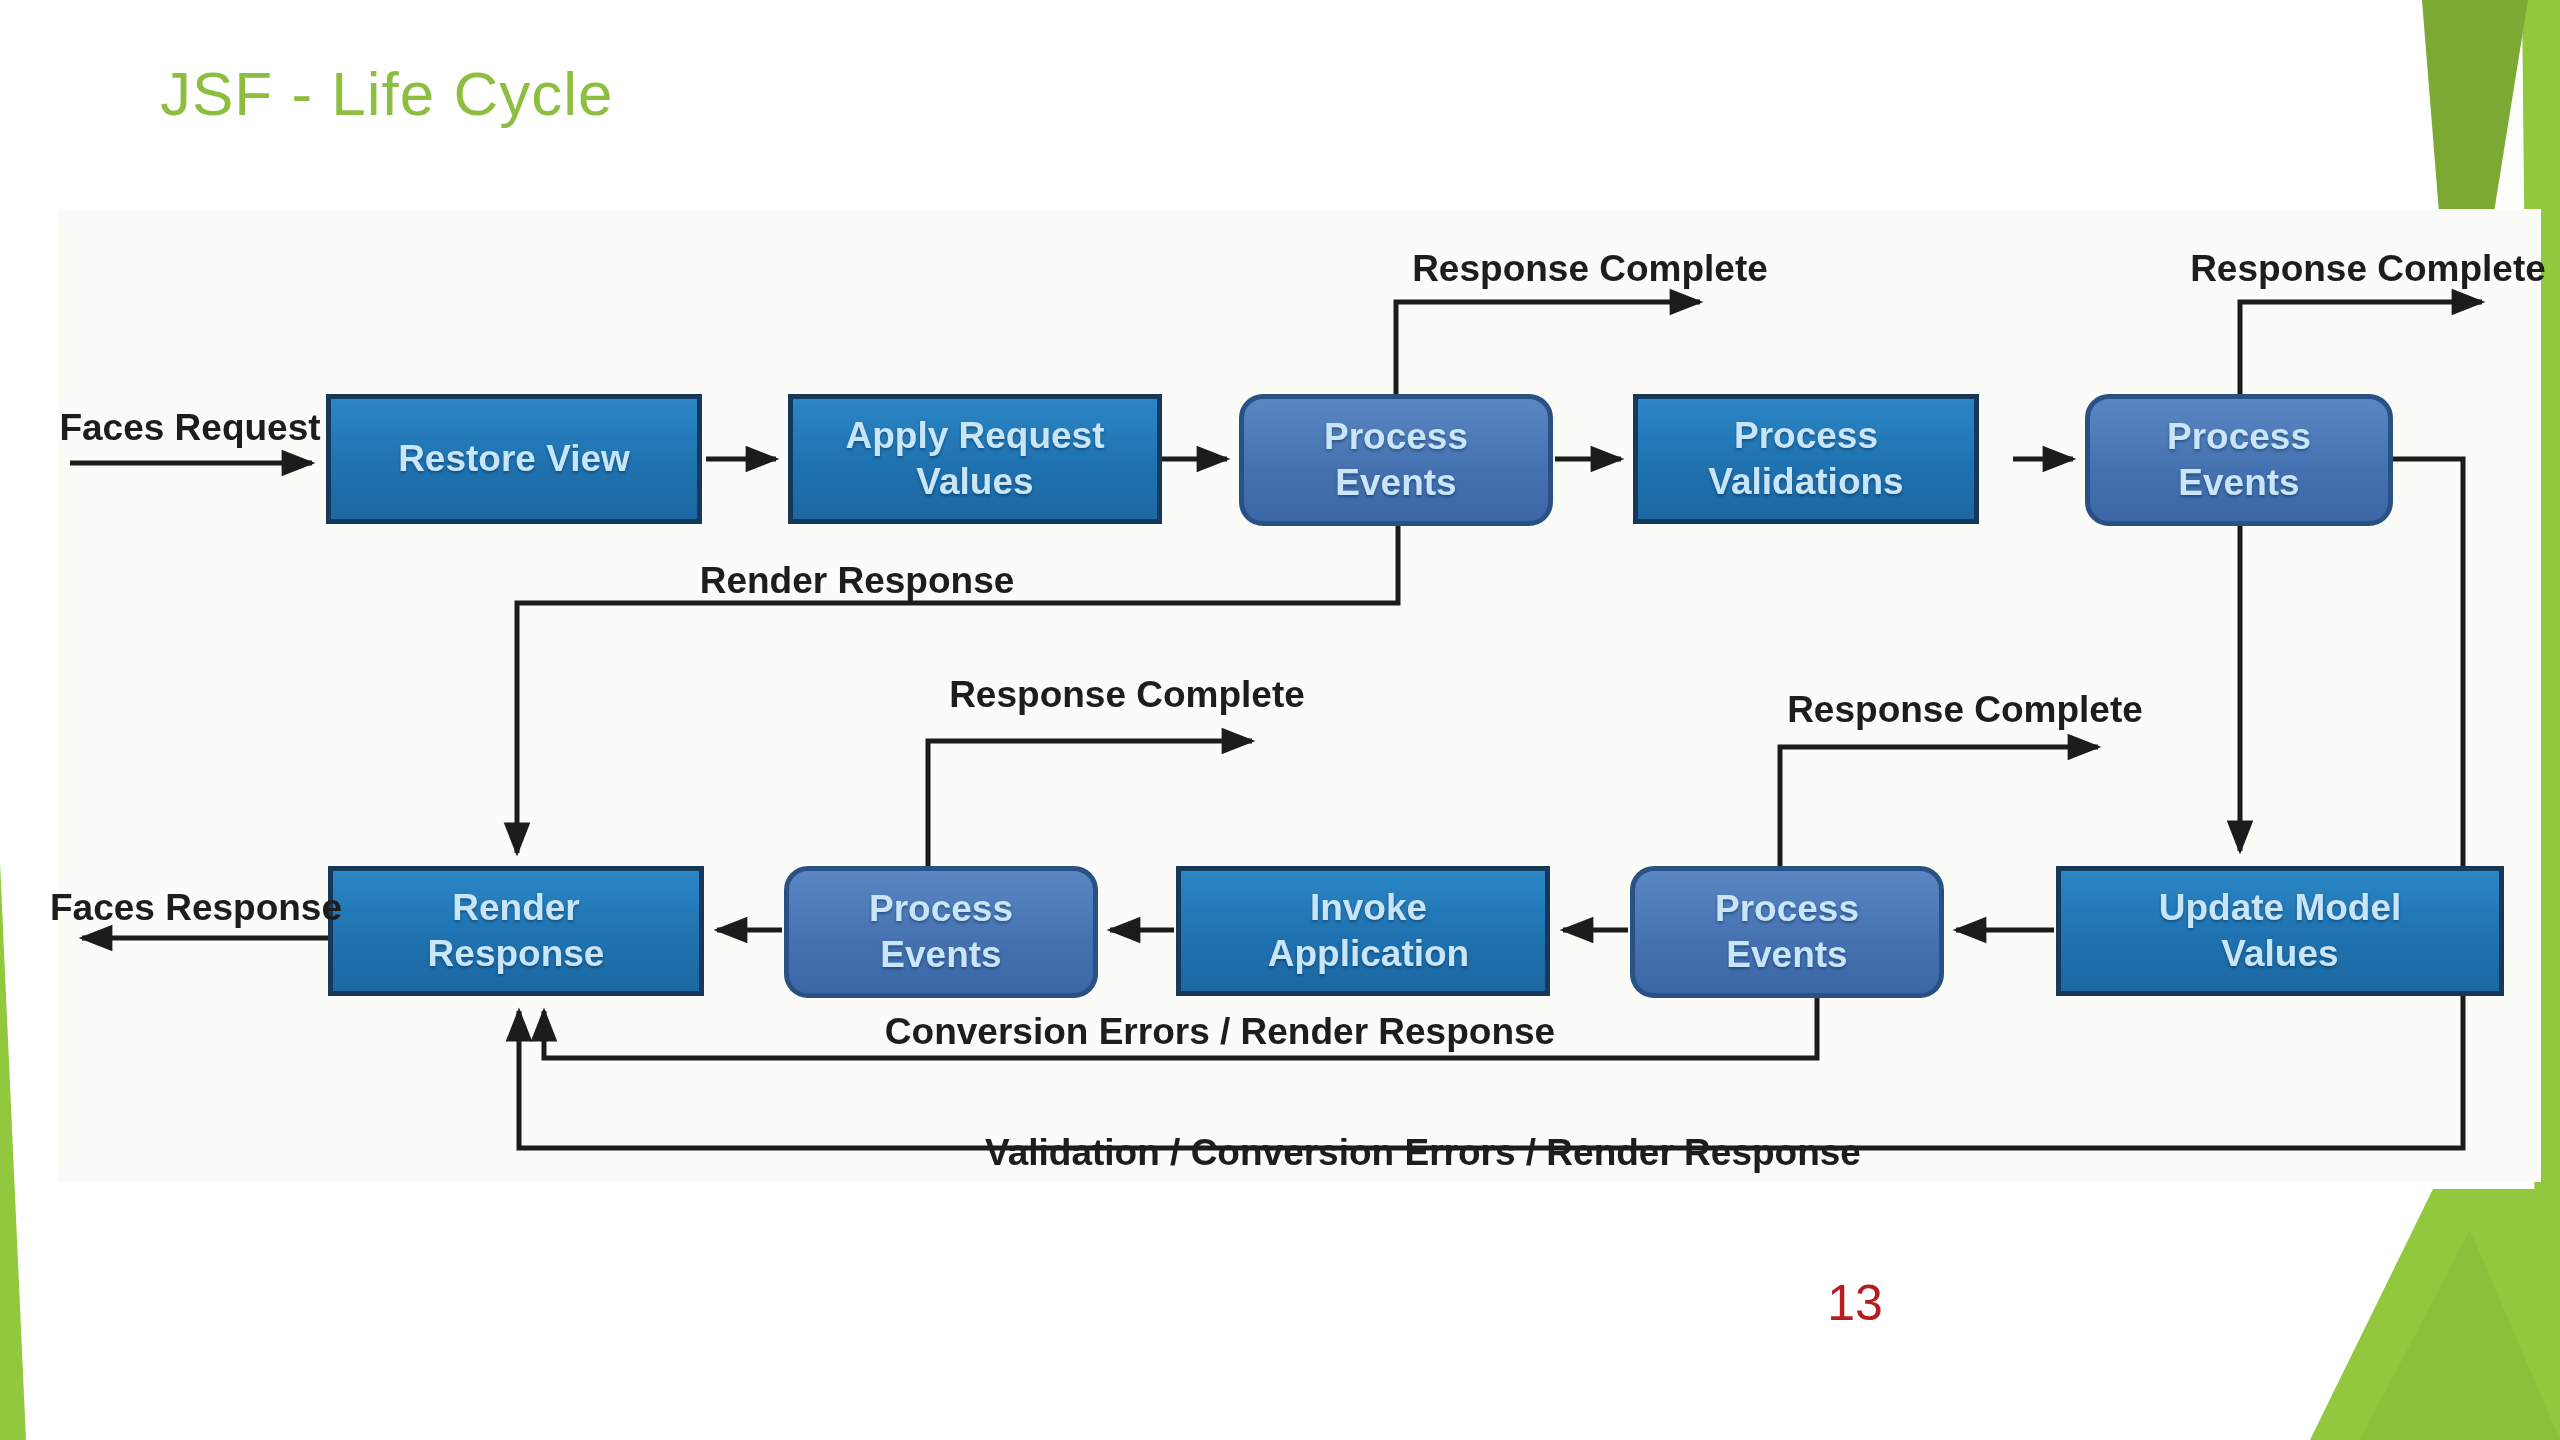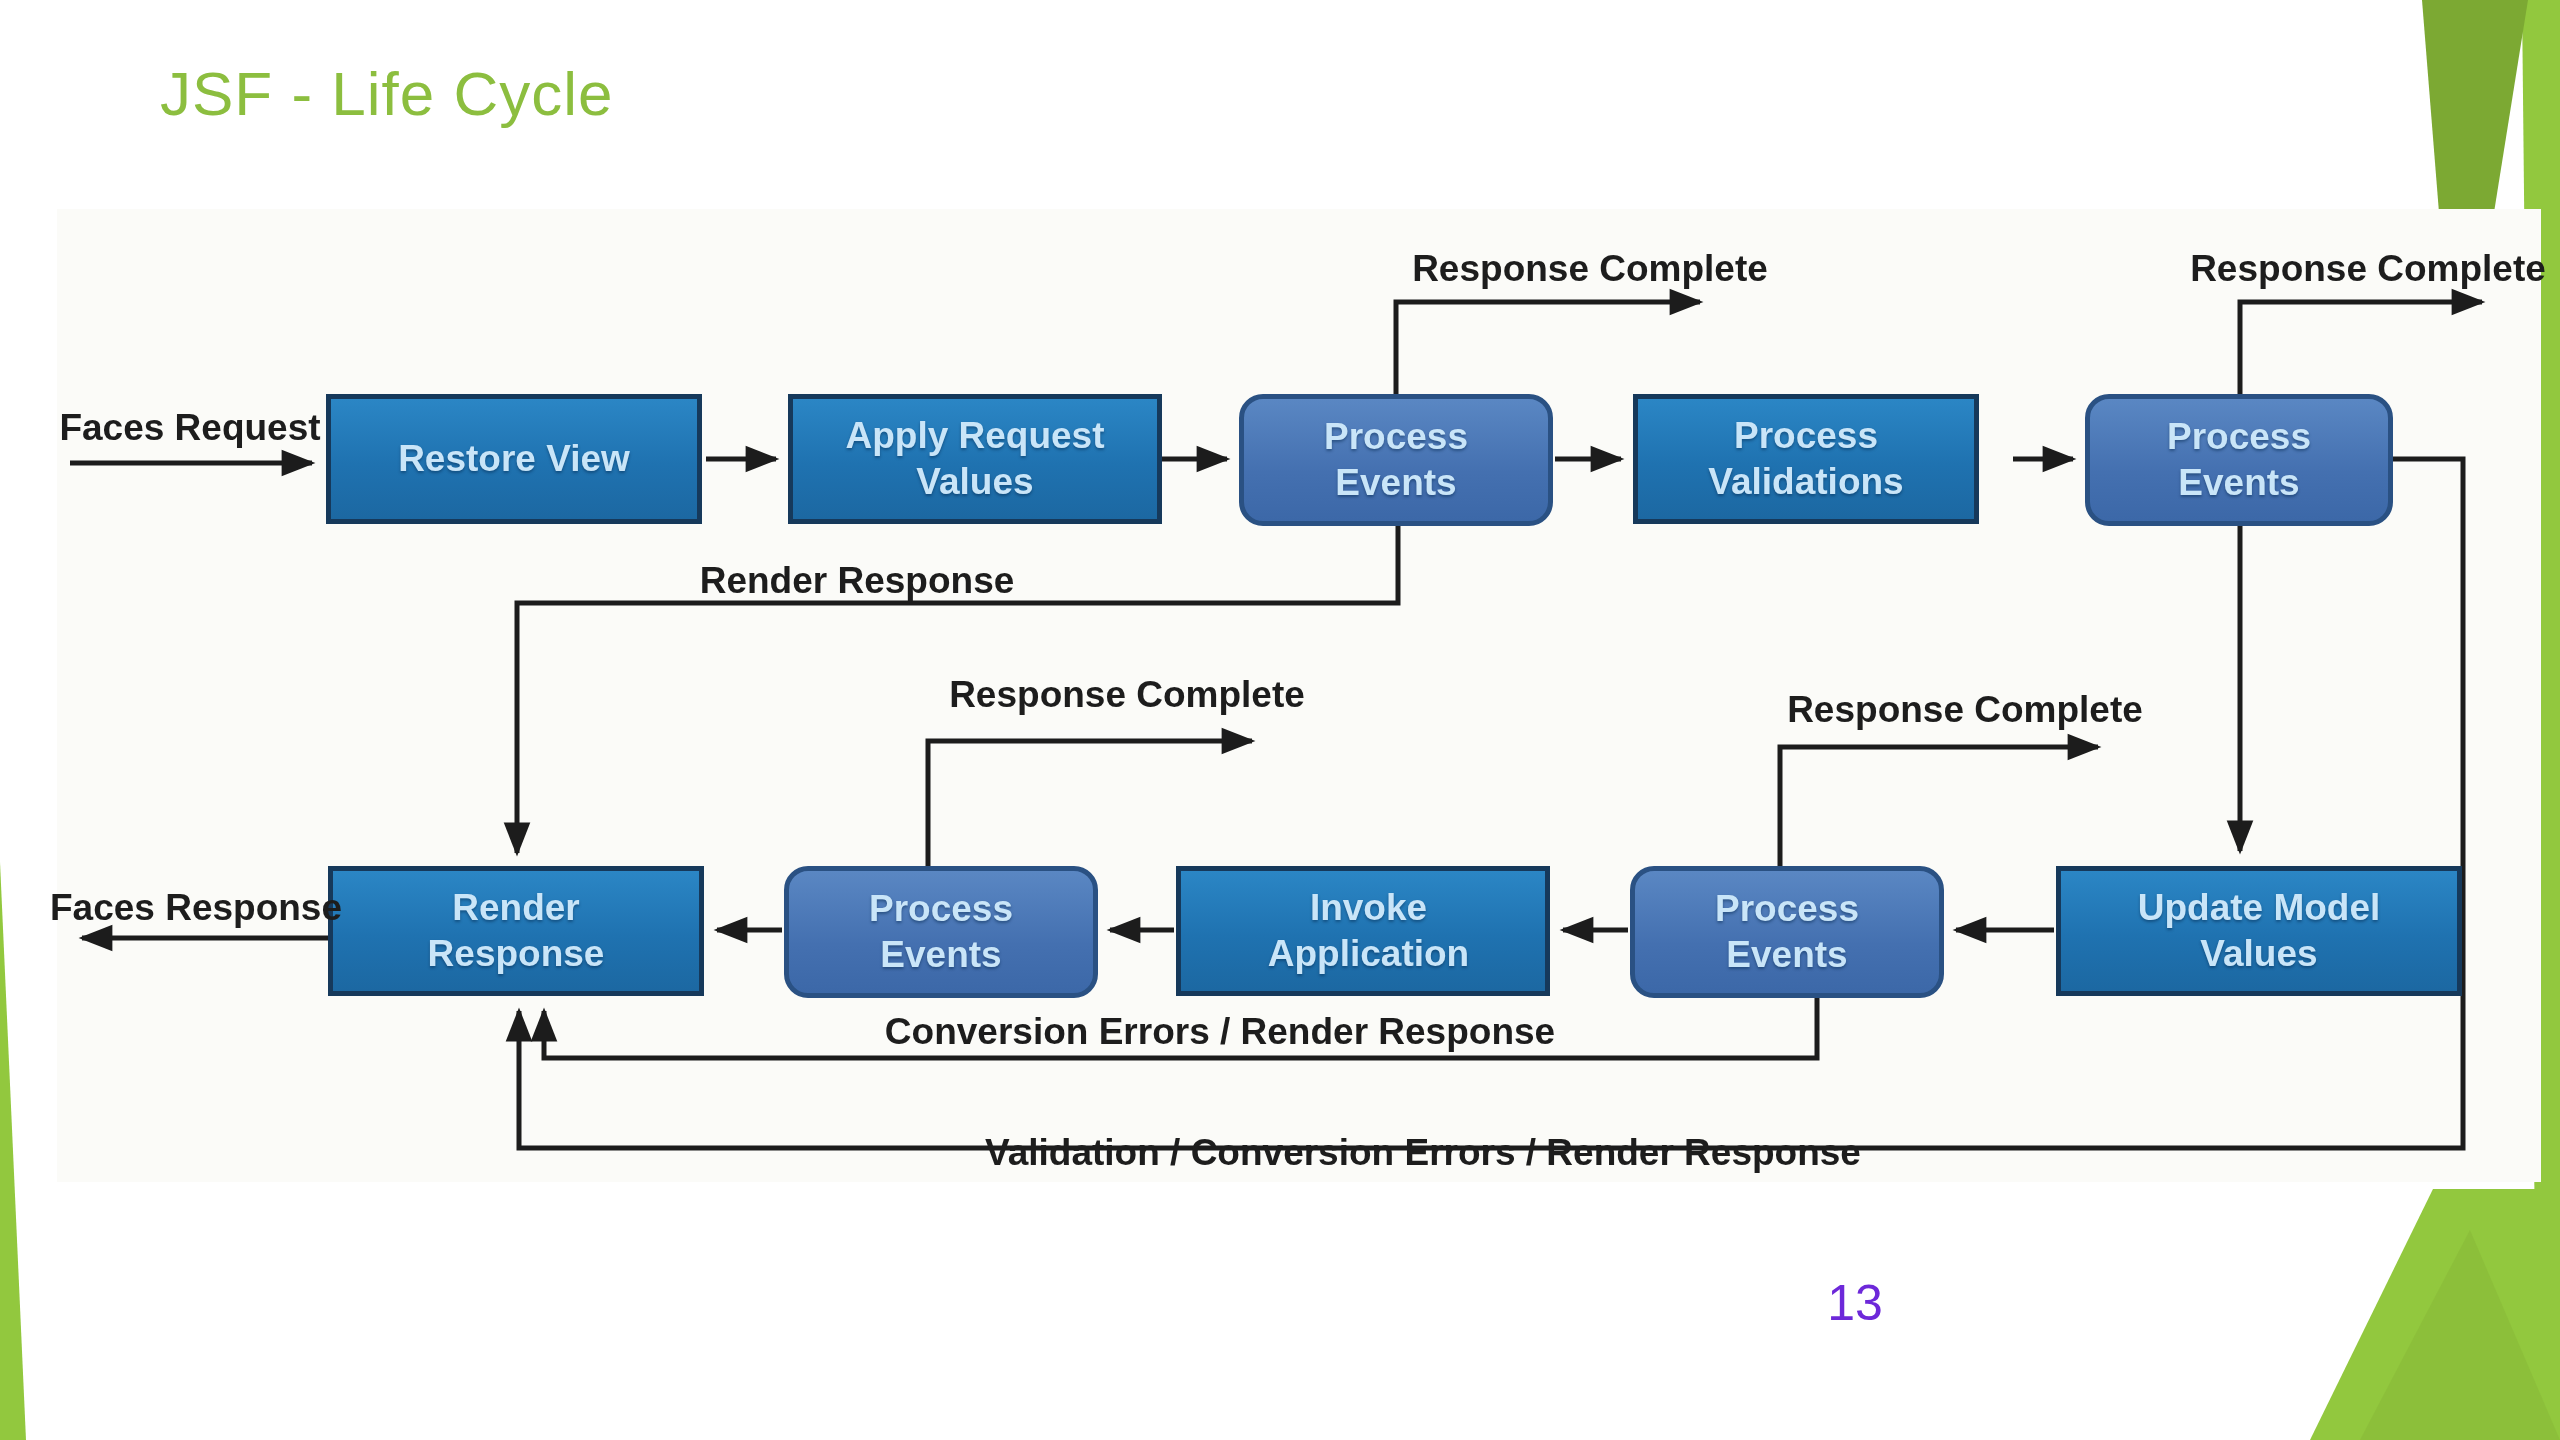--- a/index.html
+++ b/index.html
@@ -14,21 +14,21 @@
   .green-dark{fill:var(--green_dark);}
   .green-shade{fill:var(--green_dark);opacity:.28;}
   
   .slide-title{
     position:absolute;left:160px;top:58px;z-index:5;
     font-size:62px;font-weight:400;letter-spacing:1px;
     color:var(--title_green);white-space:nowrap;
   }
   .page-number{
     position:absolute;left:1855px;top:1303px;transform:translate(-50%,-50%);z-index:5;
-    font-size:50px;color:#6d28d9;text-align:right;
+    font-size:50px;color:#b91c1c;text-align:right;
   }
   
   .panel{
     position:absolute;left:57px;top:209px;width:2484px;height:973px;
     background:var(--panel_bg);z-index:1;
   }
   #connectors{position:absolute;left:0;top:0;width:2560px;height:1440px;z-index:2;}
   #connectors path{fill:none;stroke:var(--line);stroke-width:5;}
   #arrowhead path{fill:var(--line);stroke:none;}
   
@@ -116,21 +116,21 @@
 </div>
 <div class="box rounded" style="left:784px;top:866px;width:314px;height:132px;">
   <span class="label narrow1">Process Events</span>
 </div>
 <div class="box" style="left:1176px;top:866px;width:374px;height:130px;padding-left:11px;">
   <span class="label narrow2">Invoke Application</span>
 </div>
 <div class="box rounded" style="left:1630px;top:866px;width:314px;height:132px;">
   <span class="label narrow1">Process Events</span>
 </div>
-<div class="box" style="left:2056px;top:866px;width:406px;height:130px;">
+<div class="box" style="left:2056px;top:866px;width:448px;height:130px;">
   <span class="label narrow2">Update Model Values</span>
 </div>
 
 <div class="edge-label" style="left:190px;top:428px;">Faces Request</div>
 <div class="edge-label" style="left:1590px;top:269px;">Response Complete</div>
 <div class="edge-label" style="left:2368px;top:269px;">Response Complete</div>
 <div class="edge-label" style="left:857px;top:581px;">Render Response</div>
 <div class="edge-label" style="left:1127px;top:695px;">Response Complete</div>
 <div class="edge-label" style="left:1965px;top:710px;">Response Complete</div>
 <div class="edge-label" style="left:196px;top:908px;">Faces Response</div>

